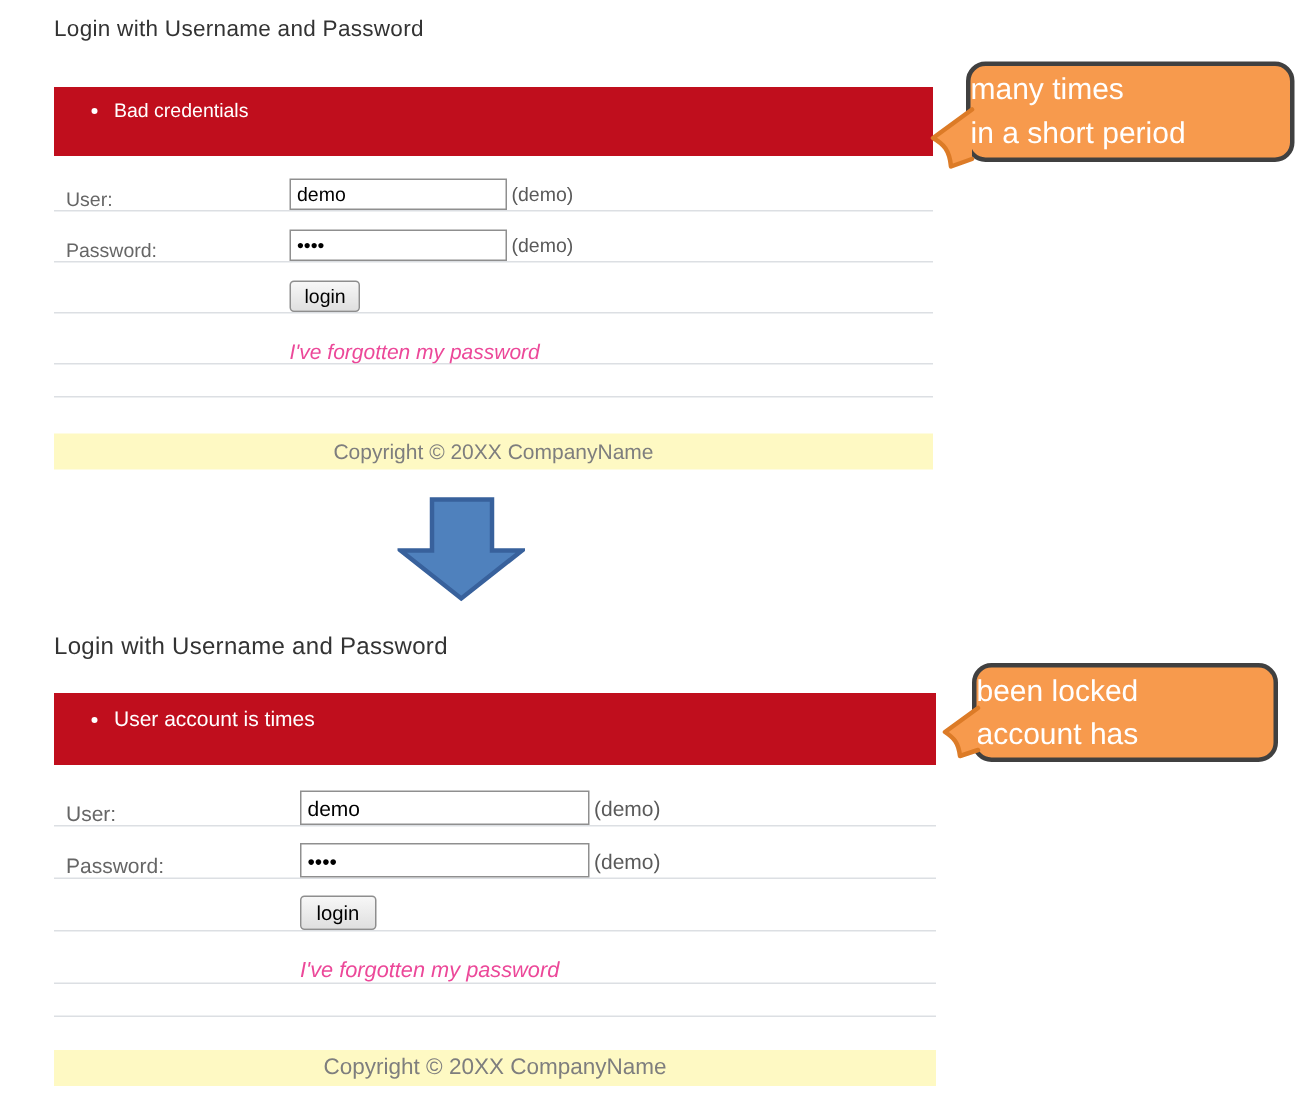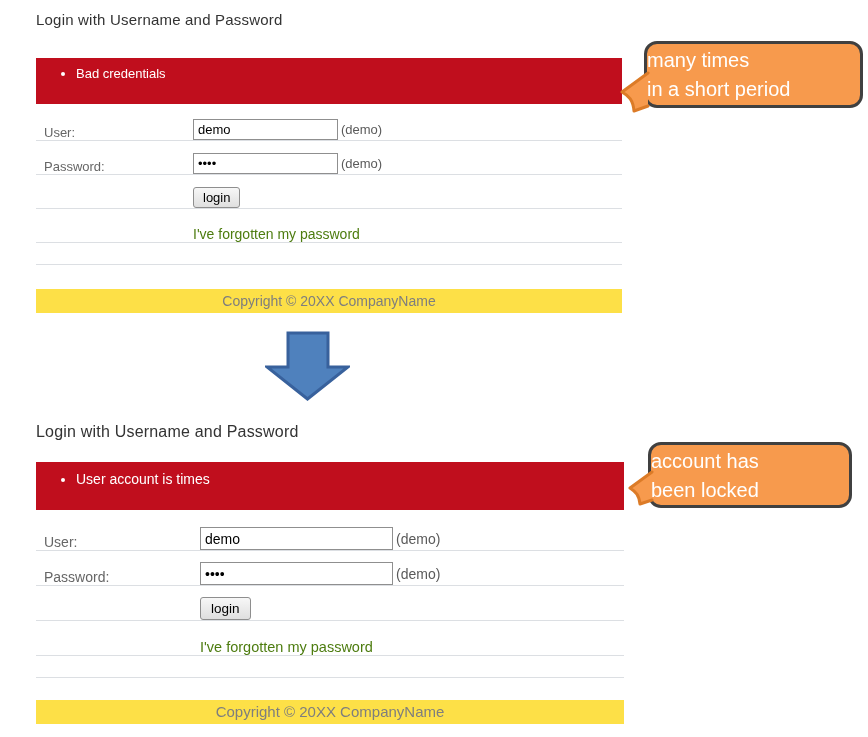--- a/index.html
+++ b/index.html
@@ -34,24 +34,24 @@
   .text-input { width:145px; height:21px; border:1px solid #8f8f8f; font-family:"Liberation Sans",sans-serif;
                 font-size:13px; padding:1px 4px; color:#000; background:#fff; }
   .p2 .text-input { width:193px; height:23px; font-size:14px; }
   .hint { margin-left:3px; color:#5a5a5a; }
 
   .login-btn { font-family:"Liberation Sans",sans-serif; font-size:13px; color:#000;
                background:linear-gradient(#f7f7f7,#dfdfdf); border:1px solid #8e8e8e;
                border-radius:3px; padding:2px 9px; cursor:pointer; }
   .p2 .login-btn { font-size:13.5px; padding:3px 10px; }
 
-  .forgot-link { color:#4d7c0f; text-decoration:none; font-size:14px; cursor:pointer; }
+  .forgot-link { color:#ec4899; text-decoration:none; font-size:14px; cursor:pointer;font-style:italic; }
   .p2 .forgot-link { font-size:14.5px; }
 
-  .footer { margin-top:24px; height:24px; line-height:24px; background:#fde047; color:#7e7e7e;
+  .footer { margin-top:24px; height:24px; line-height:24px; background:#fef9c3; color:#7e7e7e;
             text-align:center; font-size:14px; }
   .p2 .footer { margin-top:22px; font-size:15px; }
 
   
   .arrow-svg { position:absolute; left:265px; top:331px; }
 
   .callout { position:absolute; background:#f79a4d; border:3px solid #404040; border-radius:13px;
              color:#fff; text-align:left; }
   .c1 { left:644px; top:41px;  width:219px; height:67px; }
   .c2 { left:648px; top:442px; width:204px; height:66px; }
@@ -155,18 +155,18 @@
       <div>many times</div>
       <div>in a short period</div>
     </div>
   </div>
 
   <div class="callout c2">
     <svg class="tail" width="26" height="40" viewBox="0 0 26 40">
       <path d="M24 3 L2 19 C8 23 11 26 12 35 L24 31" fill="#F79A4D" stroke="#DC7B27" stroke-width="3" stroke-linejoin="round" stroke-linecap="round"></path>
     </svg>
     <div class="callout-text">
+      <div>been locked</div>
       <div>account has</div>
-      <div>been locked</div>
     </div>
   </div>
 
 </div>
 
 </body></html>

